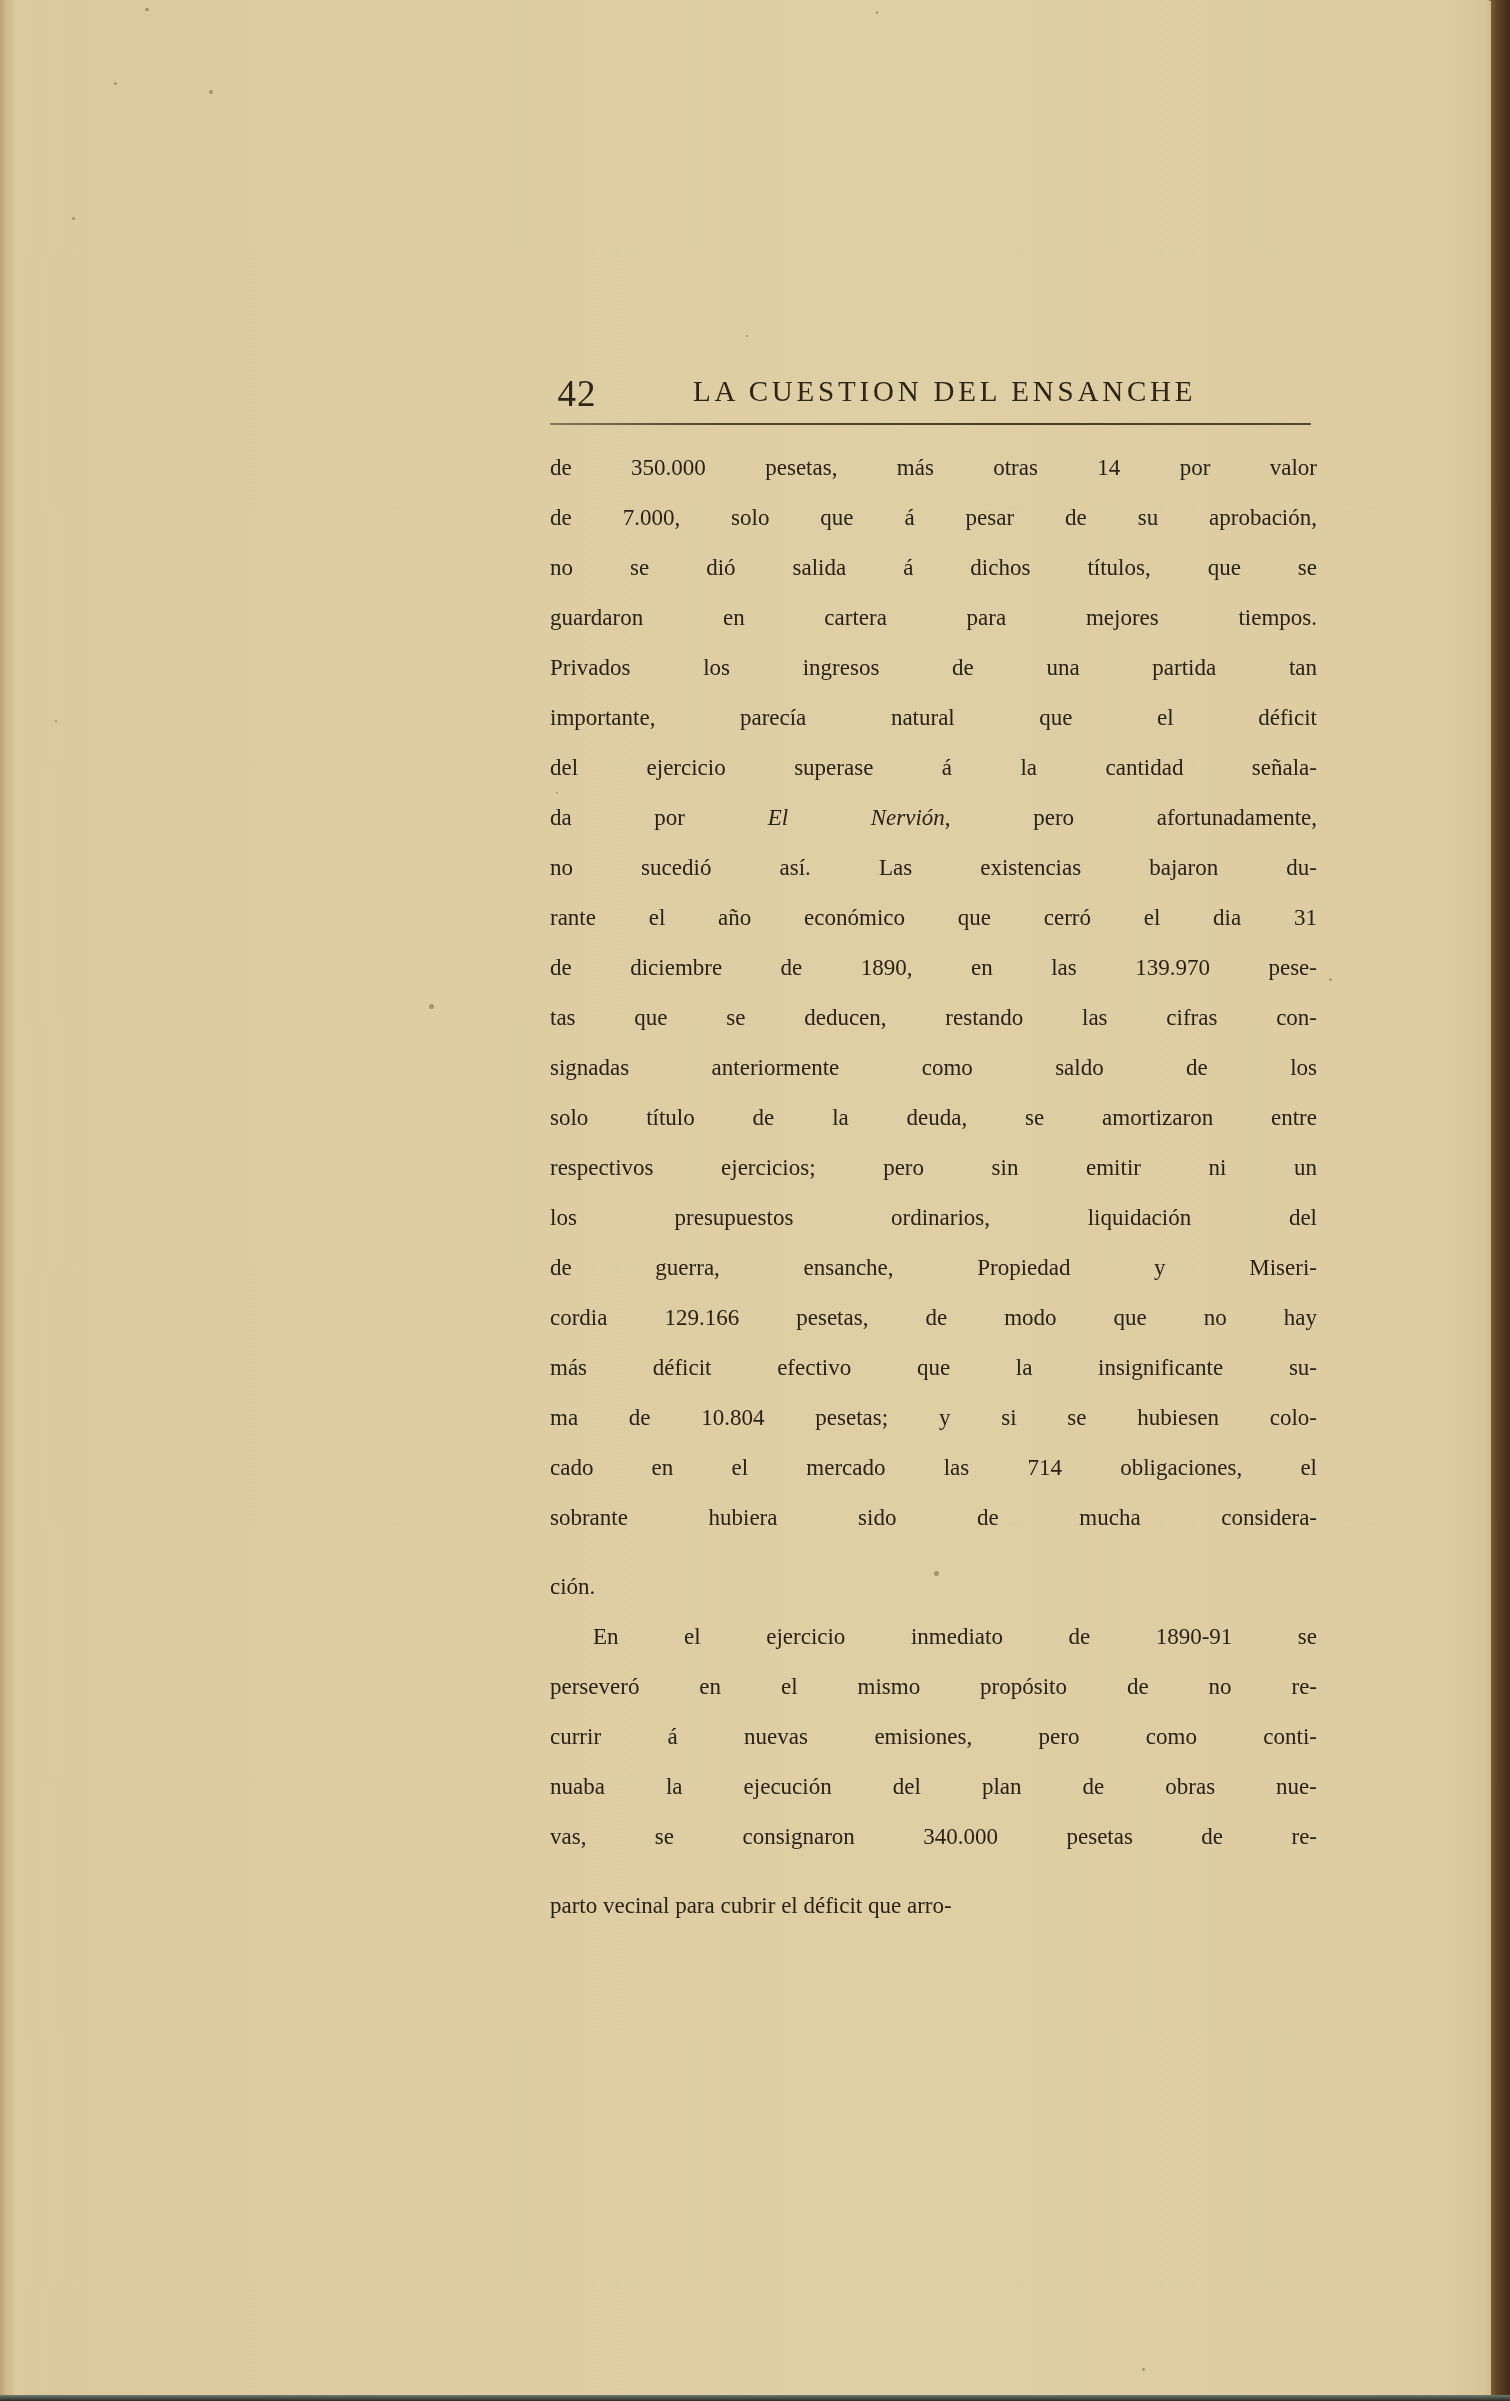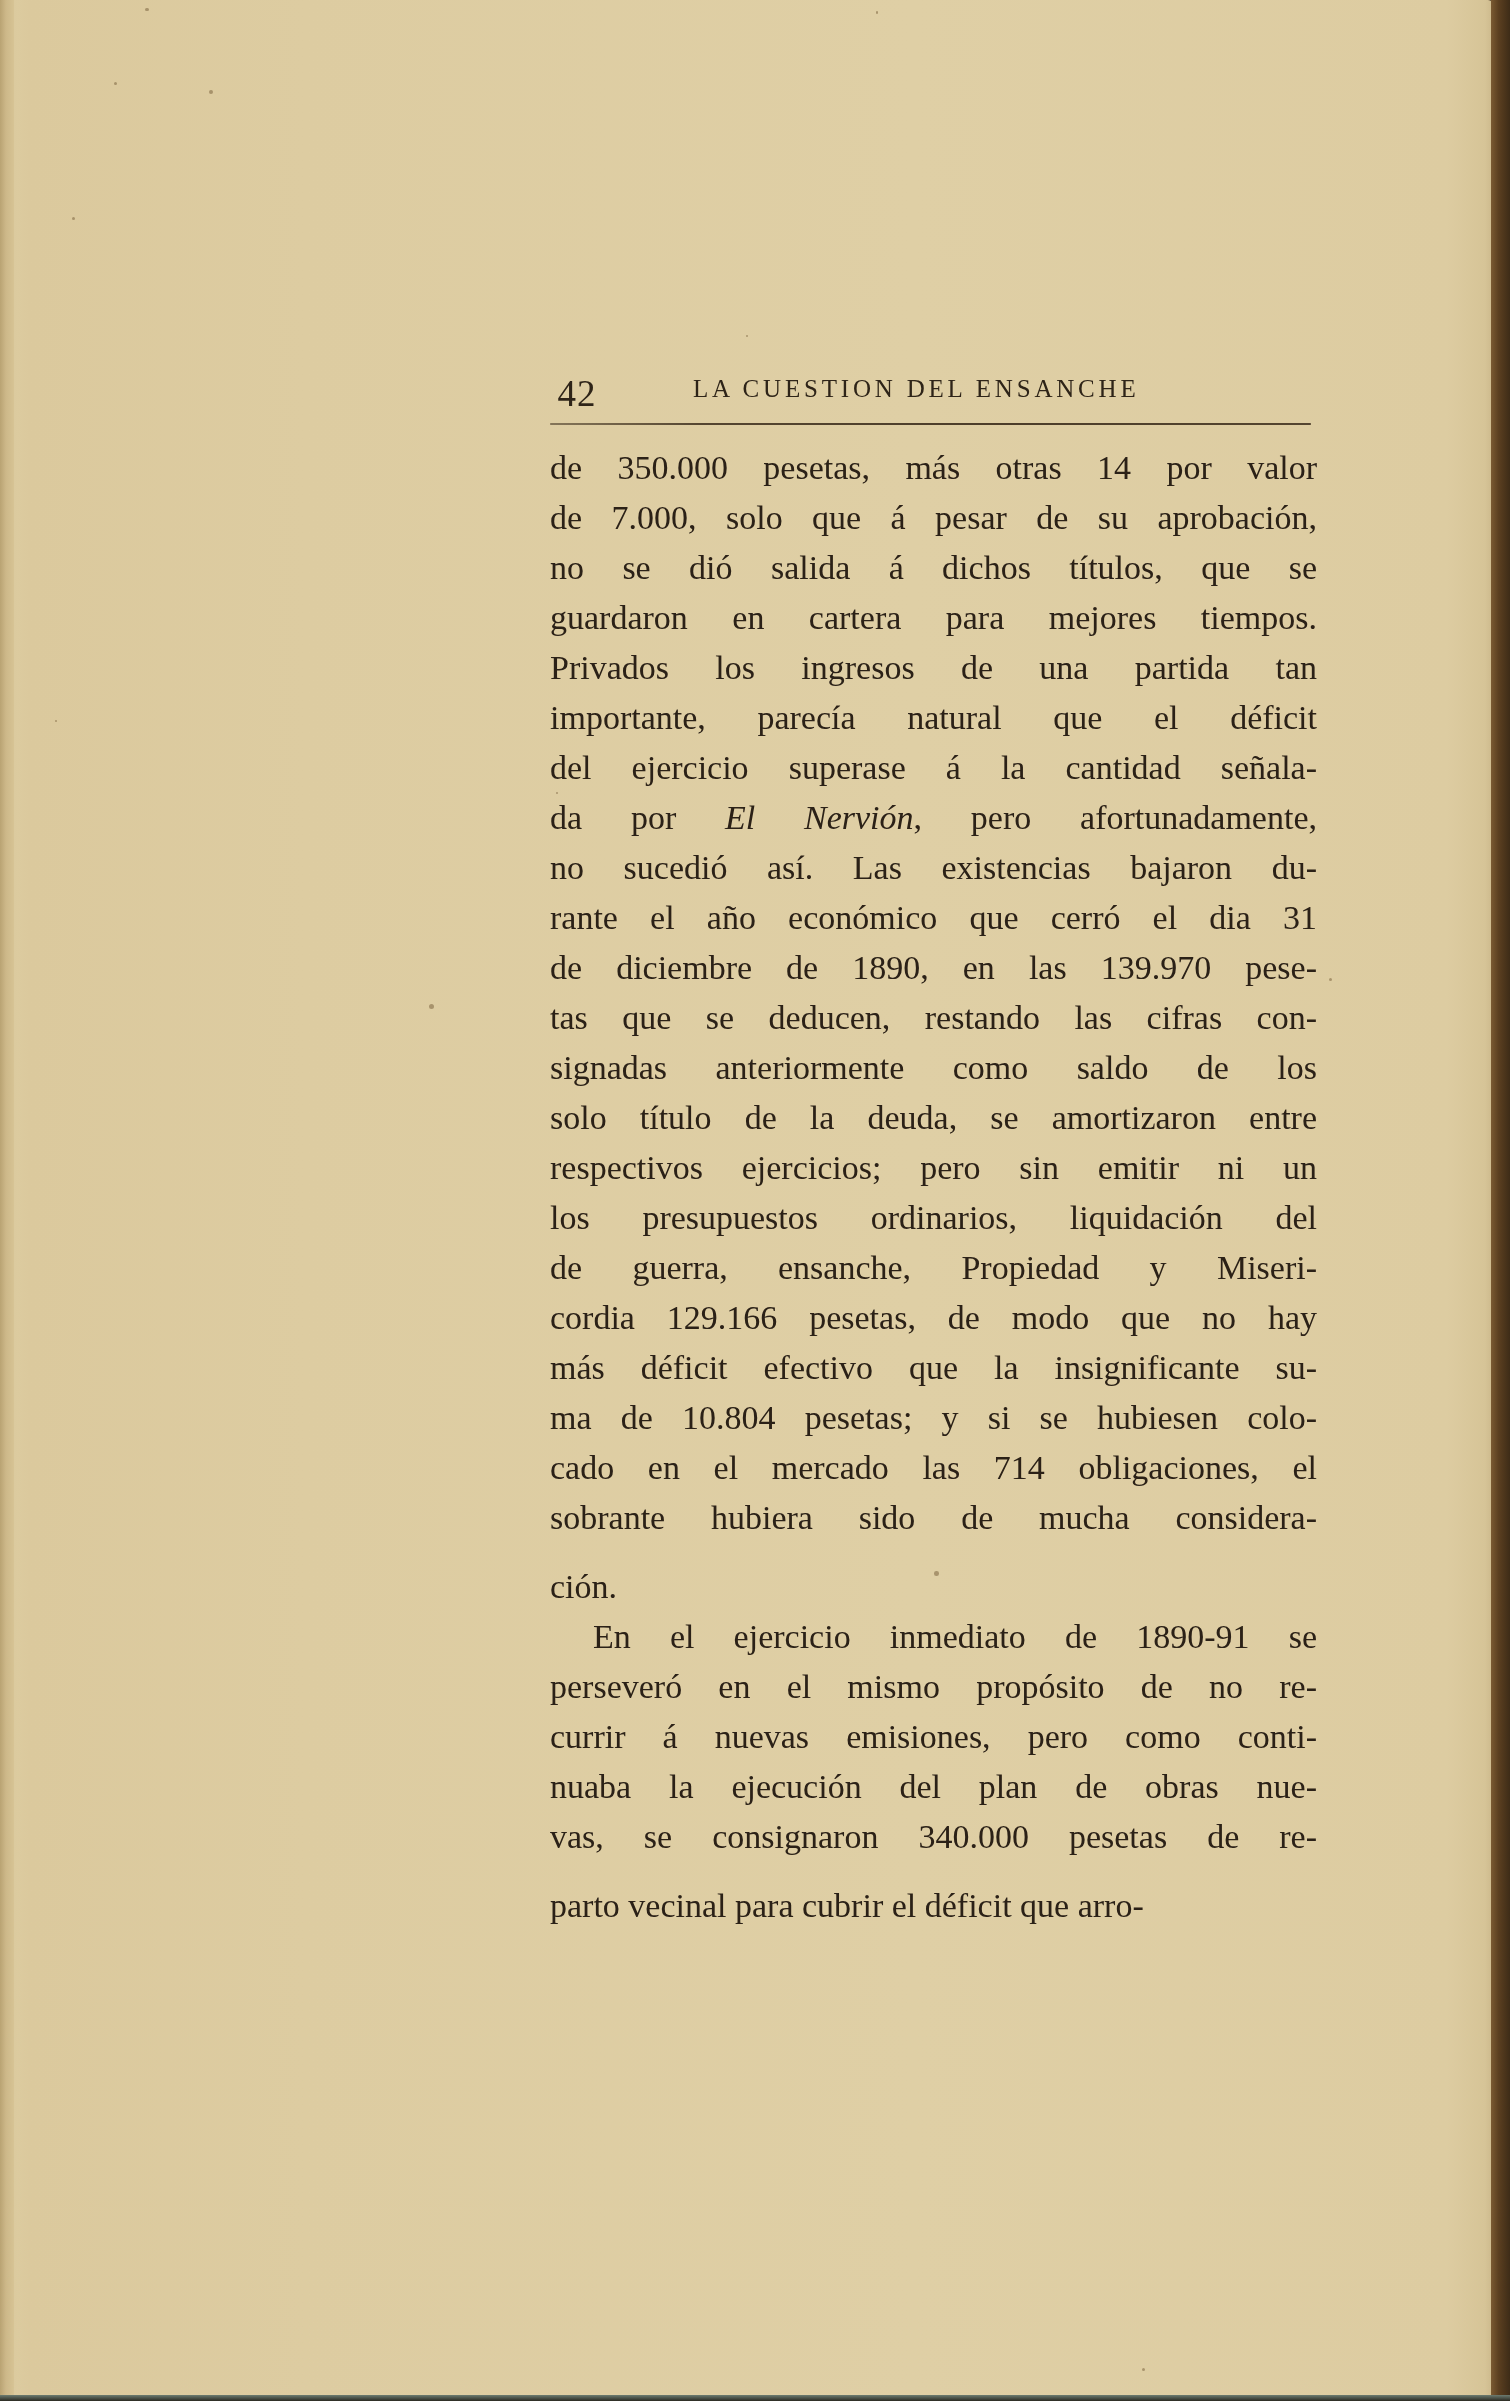--- a/index.html
+++ b/index.html
@@ -66,41 +66,41 @@
       position: absolute;
       left: 7.6px;
       top: 4.6px;
       font-size: 37px;
       letter-spacing: 0.8px;
     }
     .head-title {
       position: absolute;
       left: 143px;
       top: 7.6px;
-      font-size: 25px;
+      font-size: 29px;
       letter-spacing: 3.8px;
       white-space: nowrap;
     }
     .head-rule {
       position: absolute;
       left: 550px;
       top: 423px;
       width: 761px;
       height: 2.3px;
       background: linear-gradient(90deg, rgba(60,45,28,0.55) 0%, rgba(60,45,28,0.85) 20%, rgba(60,45,28,0.9) 60%, rgba(60,45,28,0.85) 100%);
       border-radius: 0.8px;
     }
     .text-block {
       position: absolute;
       left: 550px;
       top: 443px;
       width: 767px;
       font-family: "Liberation Serif", serif;
       color: #2b2117;
-      font-size: 34px;
+      font-size: 23px;
       line-height: 50px;
     }
     .line {
       display: block;
       white-space: nowrap;
       text-align: justify;
       text-align-last: justify;
       height: 50px;
     }
     .line.last {

